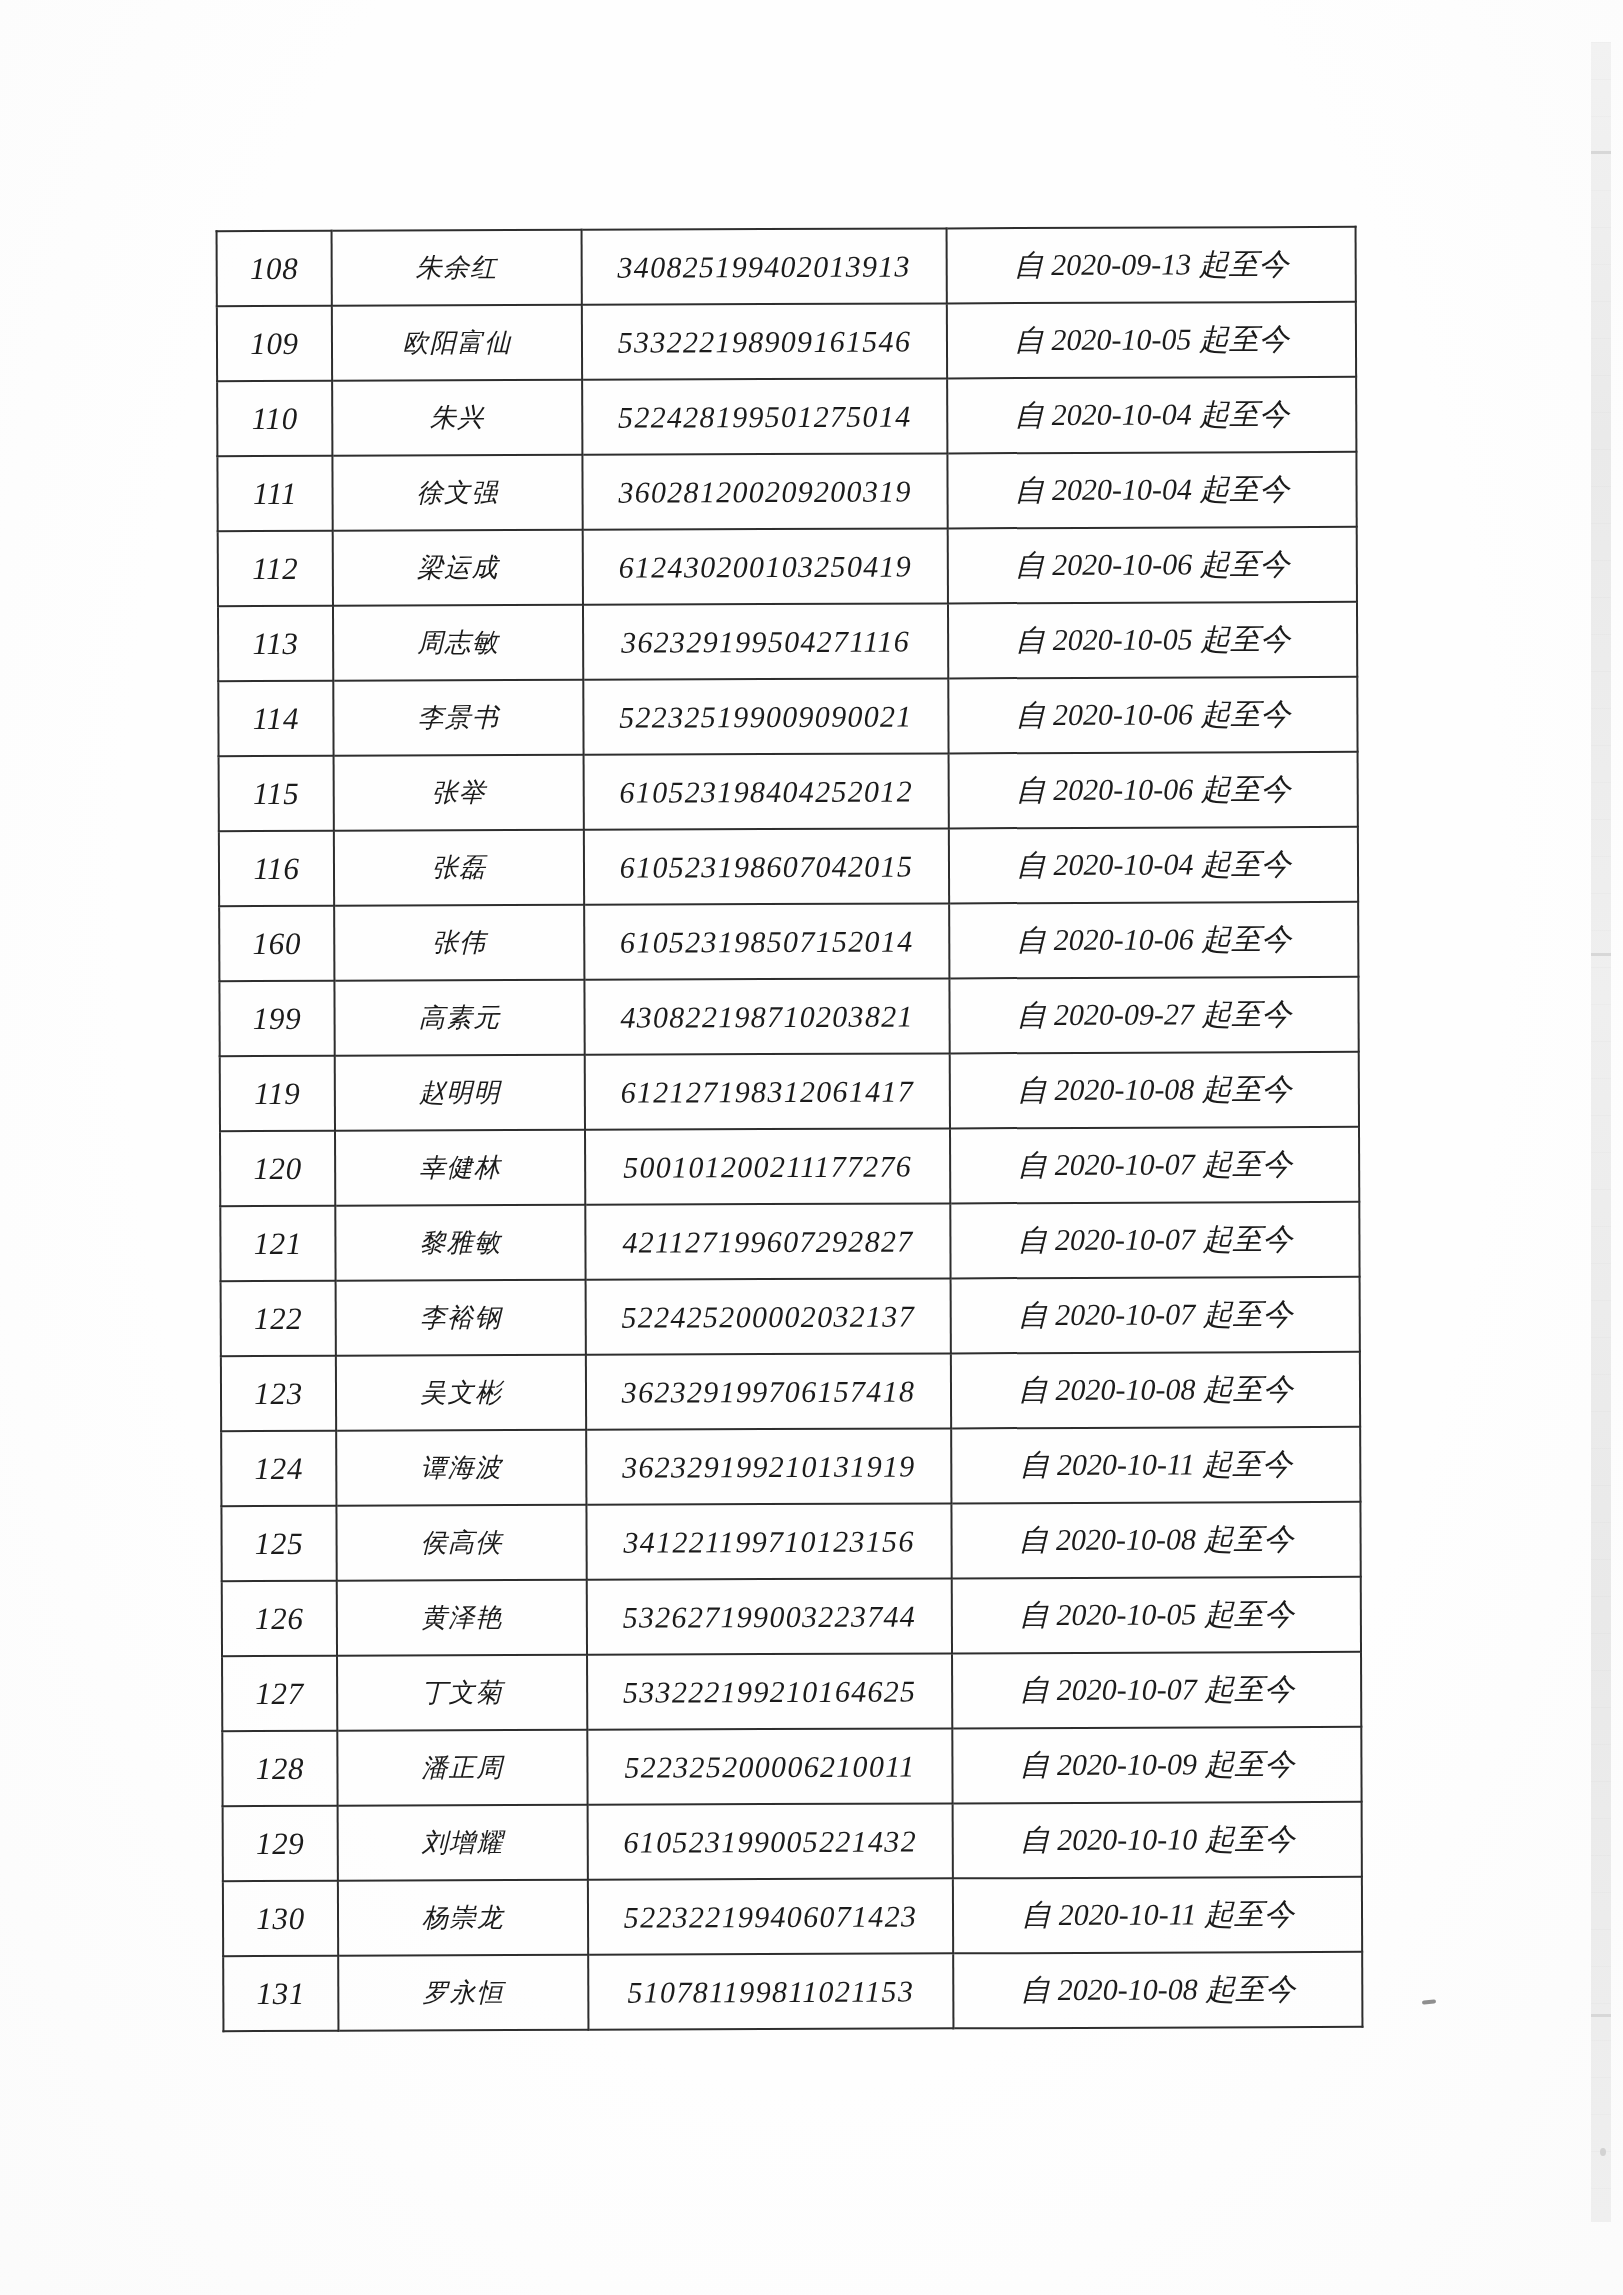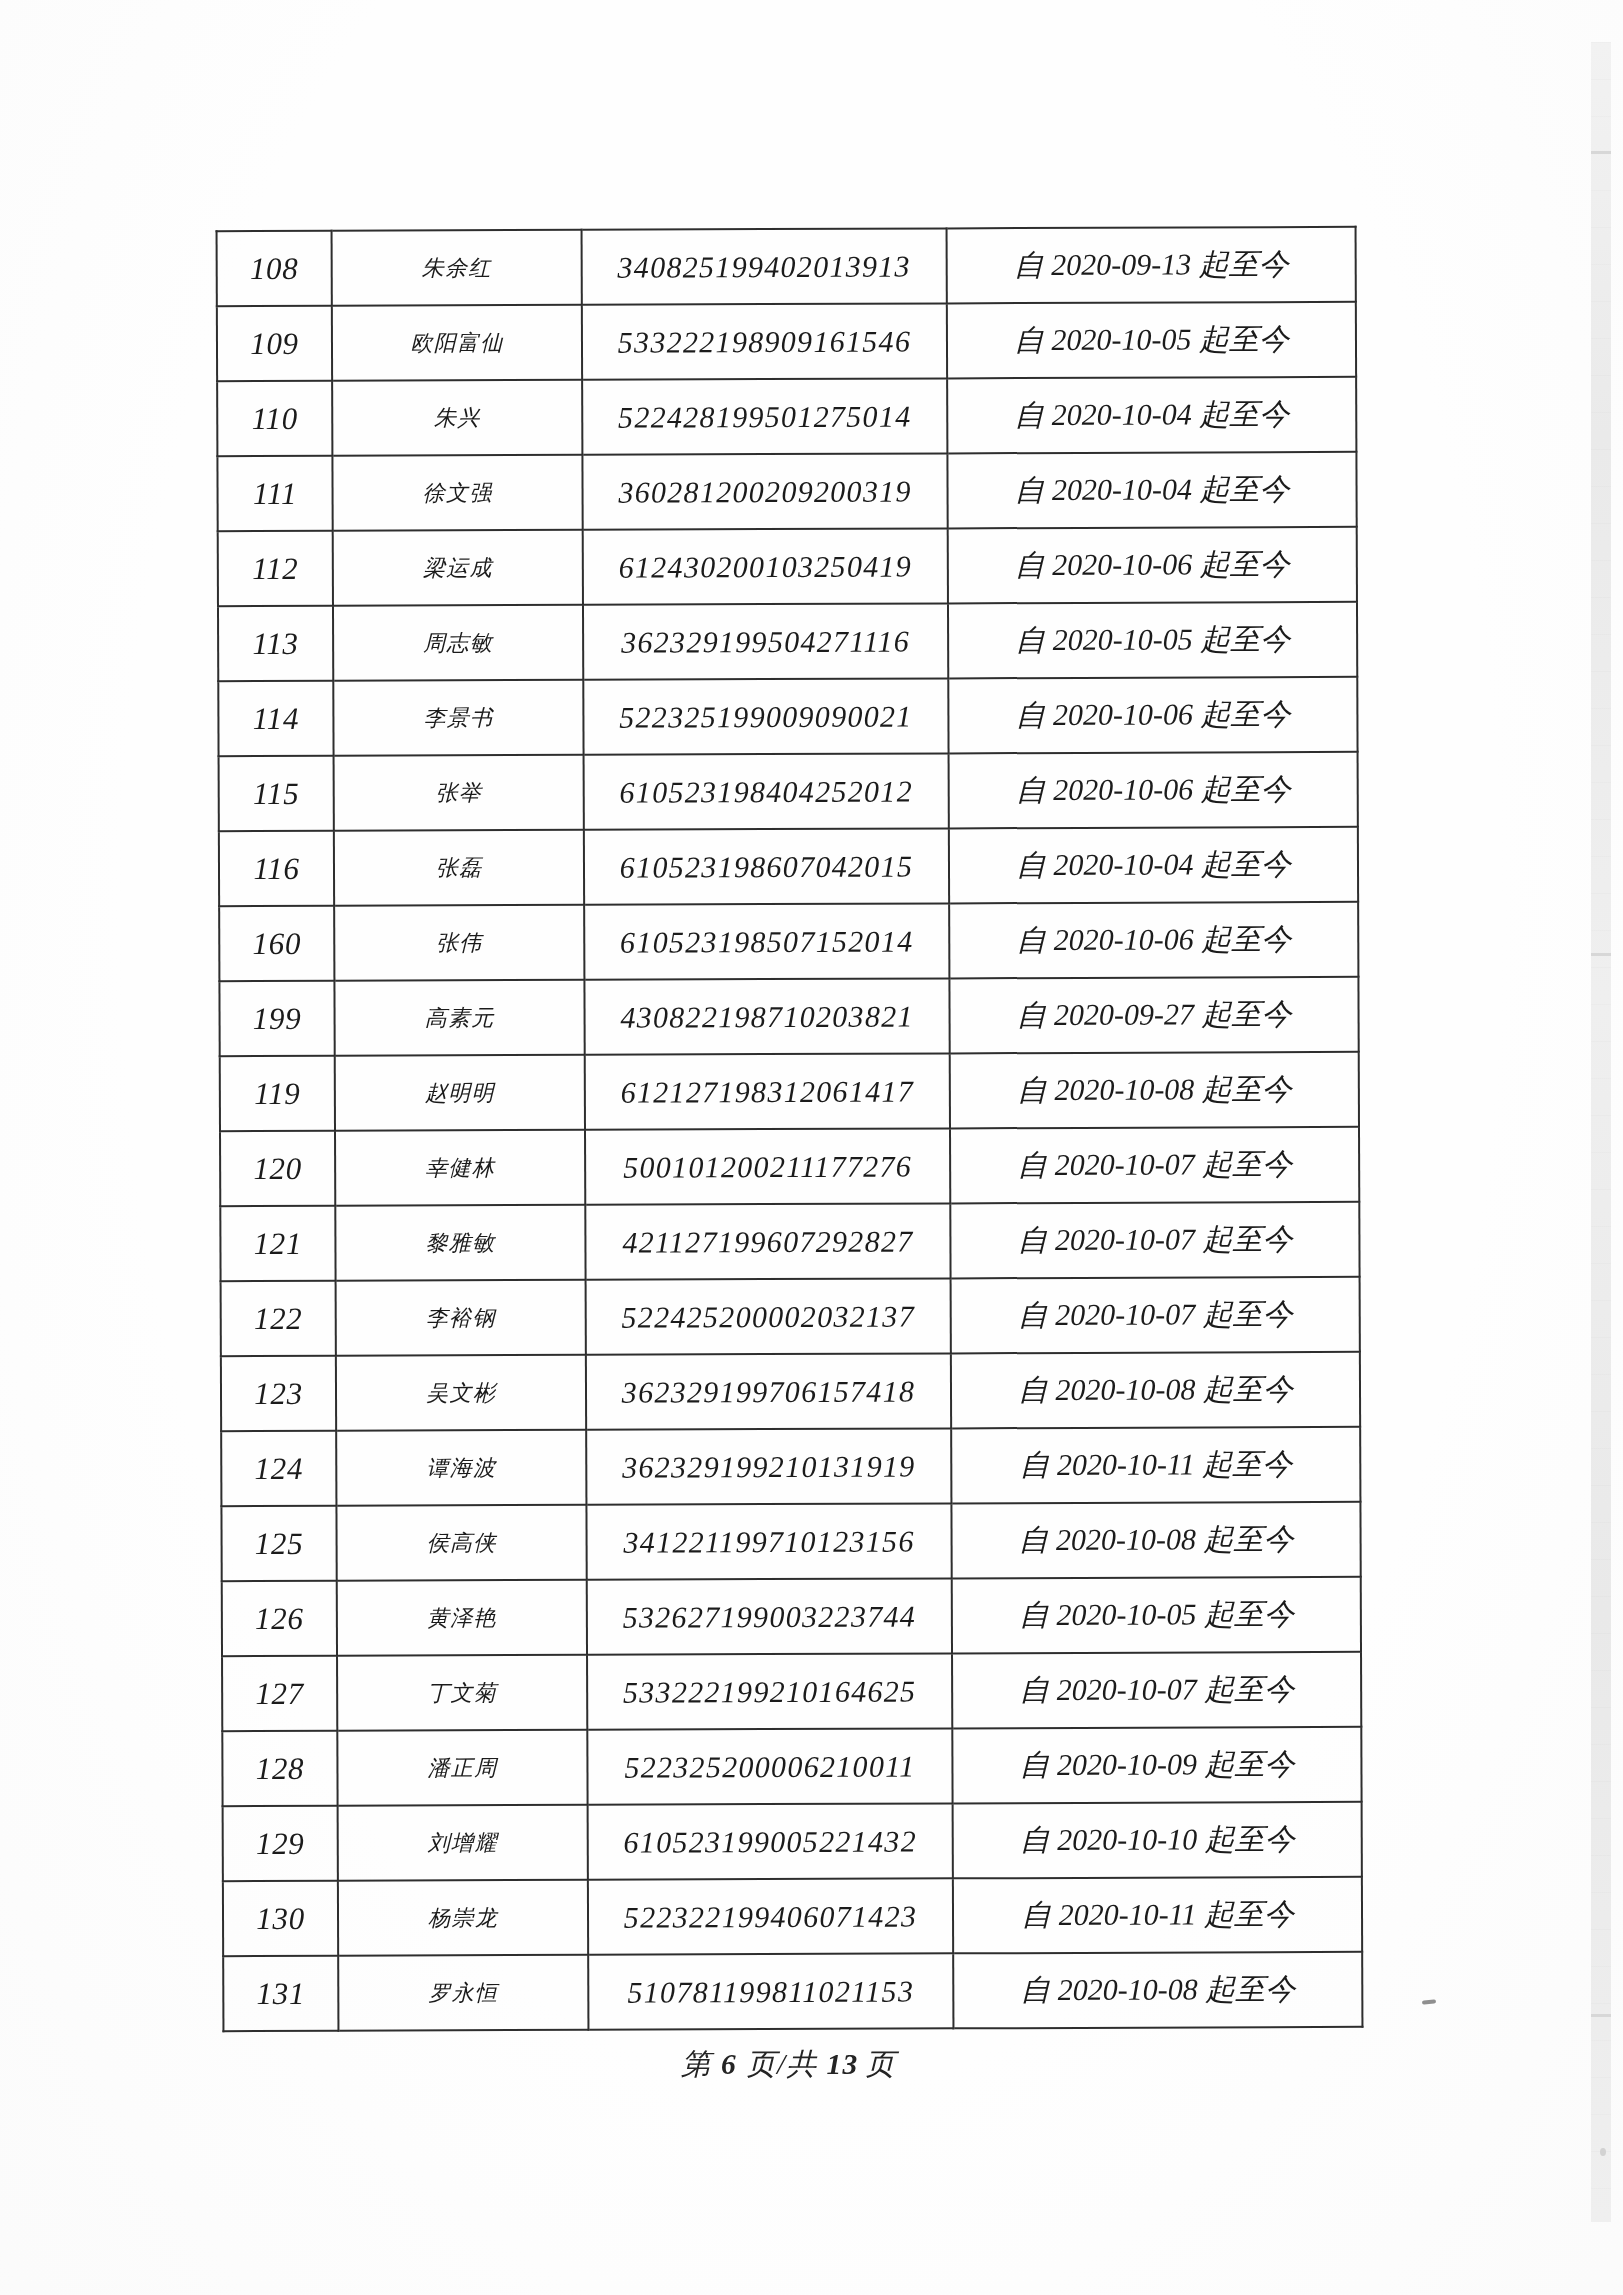--- a/index.html
+++ b/index.html
@@ -43,21 +43,21 @@
     font-size: 33px;
     color: #1b1b1b;
     padding: 0 3.9px;
     overflow: hidden;
     white-space: nowrap;
   }
   .doc-table {
     border: 2.6px solid #2a2a2a;
   }
   td.col-no   { font-size: 31px; letter-spacing: 0.7px; }
-  td.col-name { font-size: 22px; letter-spacing: 1.3px; border-radius: 6px; }
+  td.col-name { font-size: 26px; letter-spacing: 1.3px; border-radius: 6px; }
   td.col-id   { font-size: 30px; letter-spacing: 1.3px; }
   td.col-date { font-size: 30px; }
   
   .page-footer {
     position: absolute;
     left: 219px;
     top: 2045px;
     width: 1139px;
     text-align: center;
     font-size: 29.5px;
@@ -289,23 +289,20 @@
 
   <tr>
     <td class="col-no">131</td>
     <td class="col-name">罗永恒</td>
     <td class="col-id">510781199811021153</td>
     <td class="col-date">自 2020-10-08 起至今</td>
   </tr>
 </tbody>
   </table>
 
-  <div class="page-footer">
-    <span>第</span><span class="num">6</span><span>页/共</span><span class="num total">13</span><span>页</span>
-  </div>
 
   <div class="scan-band">
     <div class="streak s1"></div>
     <div class="streak s2"></div>
     <div class="streak s3"></div>
   </div>
   <div class="artifact-dash"></div>
   <div class="artifact-dot"></div>
 
 </div>

